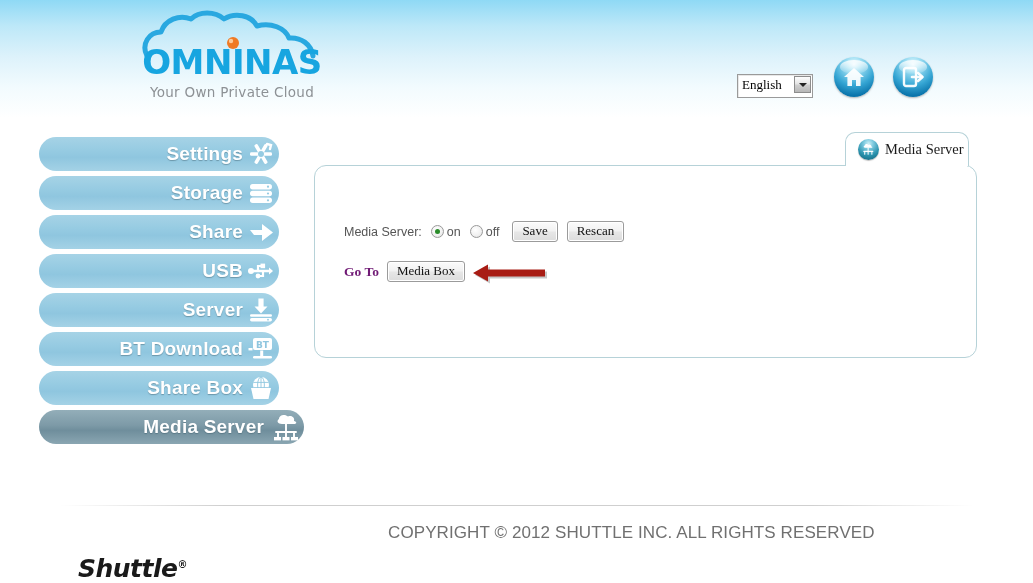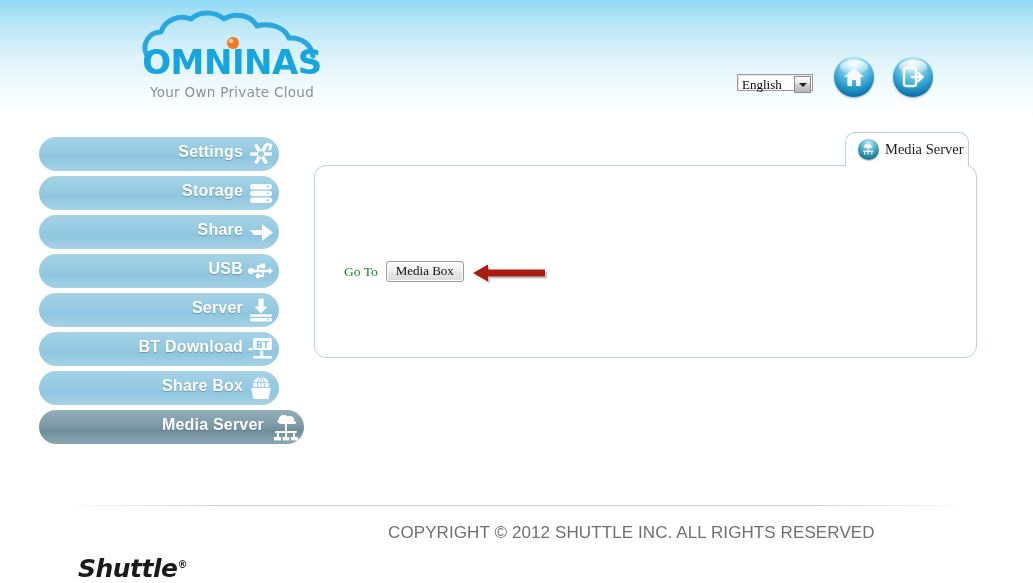--- a/index.html
+++ b/index.html
@@ -60,21 +60,21 @@
     font-size: 13.5px;
     color: #8d9195;
     letter-spacing: 0.3px;
   }
 
   .lang-select {
     position: absolute;
     left: 737px;
     top: 74px;
     width: 76px;
-    height: 17px;
+    height: 24px;
     border: 1px solid #9a9a9a;
     background: #ffffff;
     box-sizing: border-box;
     box-shadow: inset 1px 1px 0 #e8e8e8;
   }
   .lang-select .lang-text {
     position: absolute;
     left: 4px; top: 2px;
     font-family: "Liberation Serif", serif;
     font-size: 13px;
@@ -137,21 +137,21 @@
     box-sizing: border-box;
   }
   .nav-item.selected {
     width: 265px;
     background: linear-gradient(to bottom, #93aeb9 0%, #7d9aa7 45%, #6f8e9c 60%, #8aa6b2 100%);
   }
   .nav-label {
     position: absolute;
     right: 36px;
     top: 6px;
-    font-size: 16px;
+    font-size: 19px;
     font-weight: bold;
     color: #ffffff;
     text-shadow: 0 1px 1px rgba(60,90,105,0.45);
     letter-spacing: 0.2px;
     white-space: nowrap;
   }
   .nav-item.selected .nav-label { right: 40px; }
   .nav-icon {
     position: absolute;
     right: 4px;
@@ -270,23 +270,23 @@
 
   .row2 {
     position: absolute;
     left: 29px;
     top: 95px;
     display: flex;
     align-items: center;
   }
   .goto-label {
     font-family: "Liberation Serif", serif;
-    font-weight: normal;
+    font-weight: bold;
     font-size: 13.5px;
-    color: #15803d;
+    color: #701a75;
     margin-right: 8px;
   }
   .arrow-annot {
     position: absolute;
     left: 158px;
     top: 98px;
     width: 76px;
     height: 24px;
   }
 
@@ -462,20 +462,32 @@
     <svg width="15" height="15" viewBox="0 0 16 16">
       <path d="M4.5 6.2 C2.6 6.2 2.2 4.6 3.8 4 C4 2 6.6 1.4 8 2.8 C9.8 2.1 11.4 3.4 11 4.8 C12.6 5 12.4 6.2 11 6.2 Z" fill="#ffffff"></path>
       <path d="M7.6 6.2 L7.6 10 M3 10 L12.6 10 M4 10 L4 13 M7.6 10 L7.6 13 M11.6 10 L11.6 13" stroke="#ffffff" stroke-width="1.1" fill="none" stroke-linecap="round"></path>
     </svg>
   </span>
   <span class="tab-label">Media Server</span>
 </div>
 
 <div class="panel">
 
+  <div class="row1">
+    <span class="field-label">Media Server:</span>
+
+    <span class="radio checked"></span>
+    <span class="radio-text">on</span>
+
+    <span class="radio"></span>
+    <span class="radio-text">off</span>
+
+    <button class="classic-btn save-btn">Save</button>
+    <button class="classic-btn rescan-btn">Rescan</button>
+  </div>
 
   <div class="row2">
     <span class="goto-label">Go To</span>
     <button class="classic-btn">Media Box</button>
   </div>
 
   <svg class="arrow-annot" viewBox="0 0 76 24">
     <g transform="translate(2,2)">
       <path d="M0 9 L15 0.5 L15 5.6 L72 5.6 L72 12.4 L15 12.4 L15 17.5 Z" fill="#000000" opacity="0.22"></path>
     </g>

